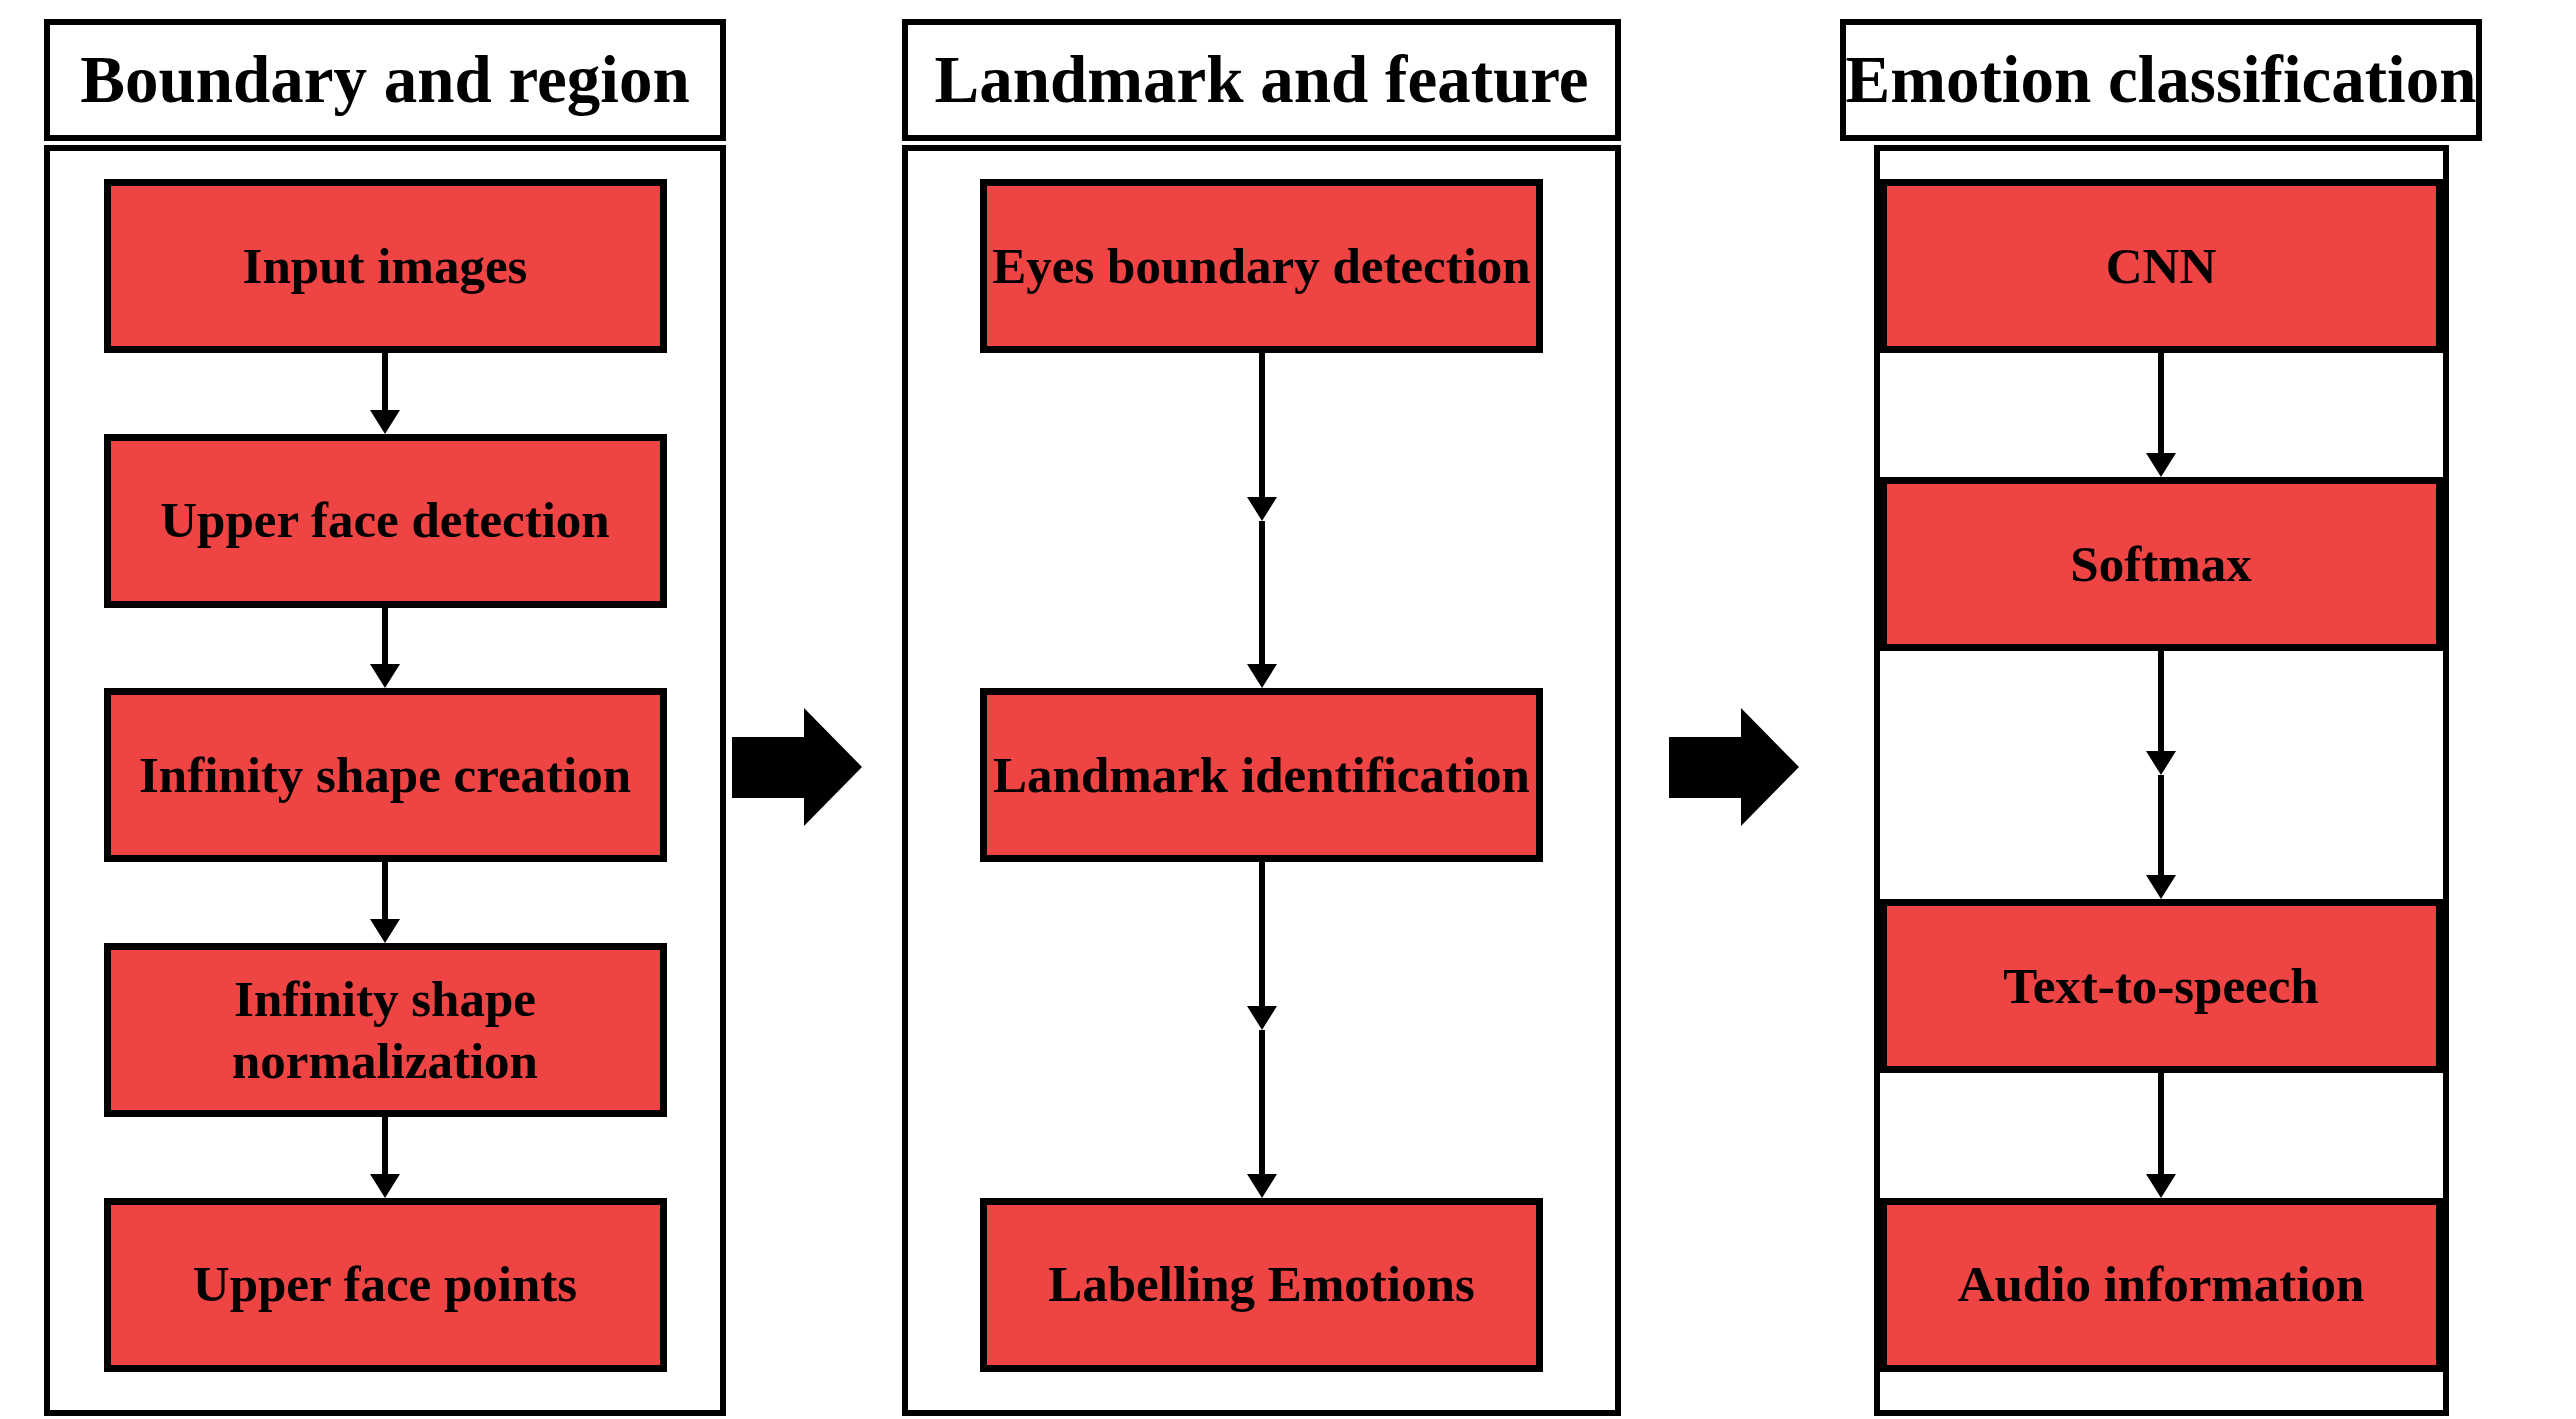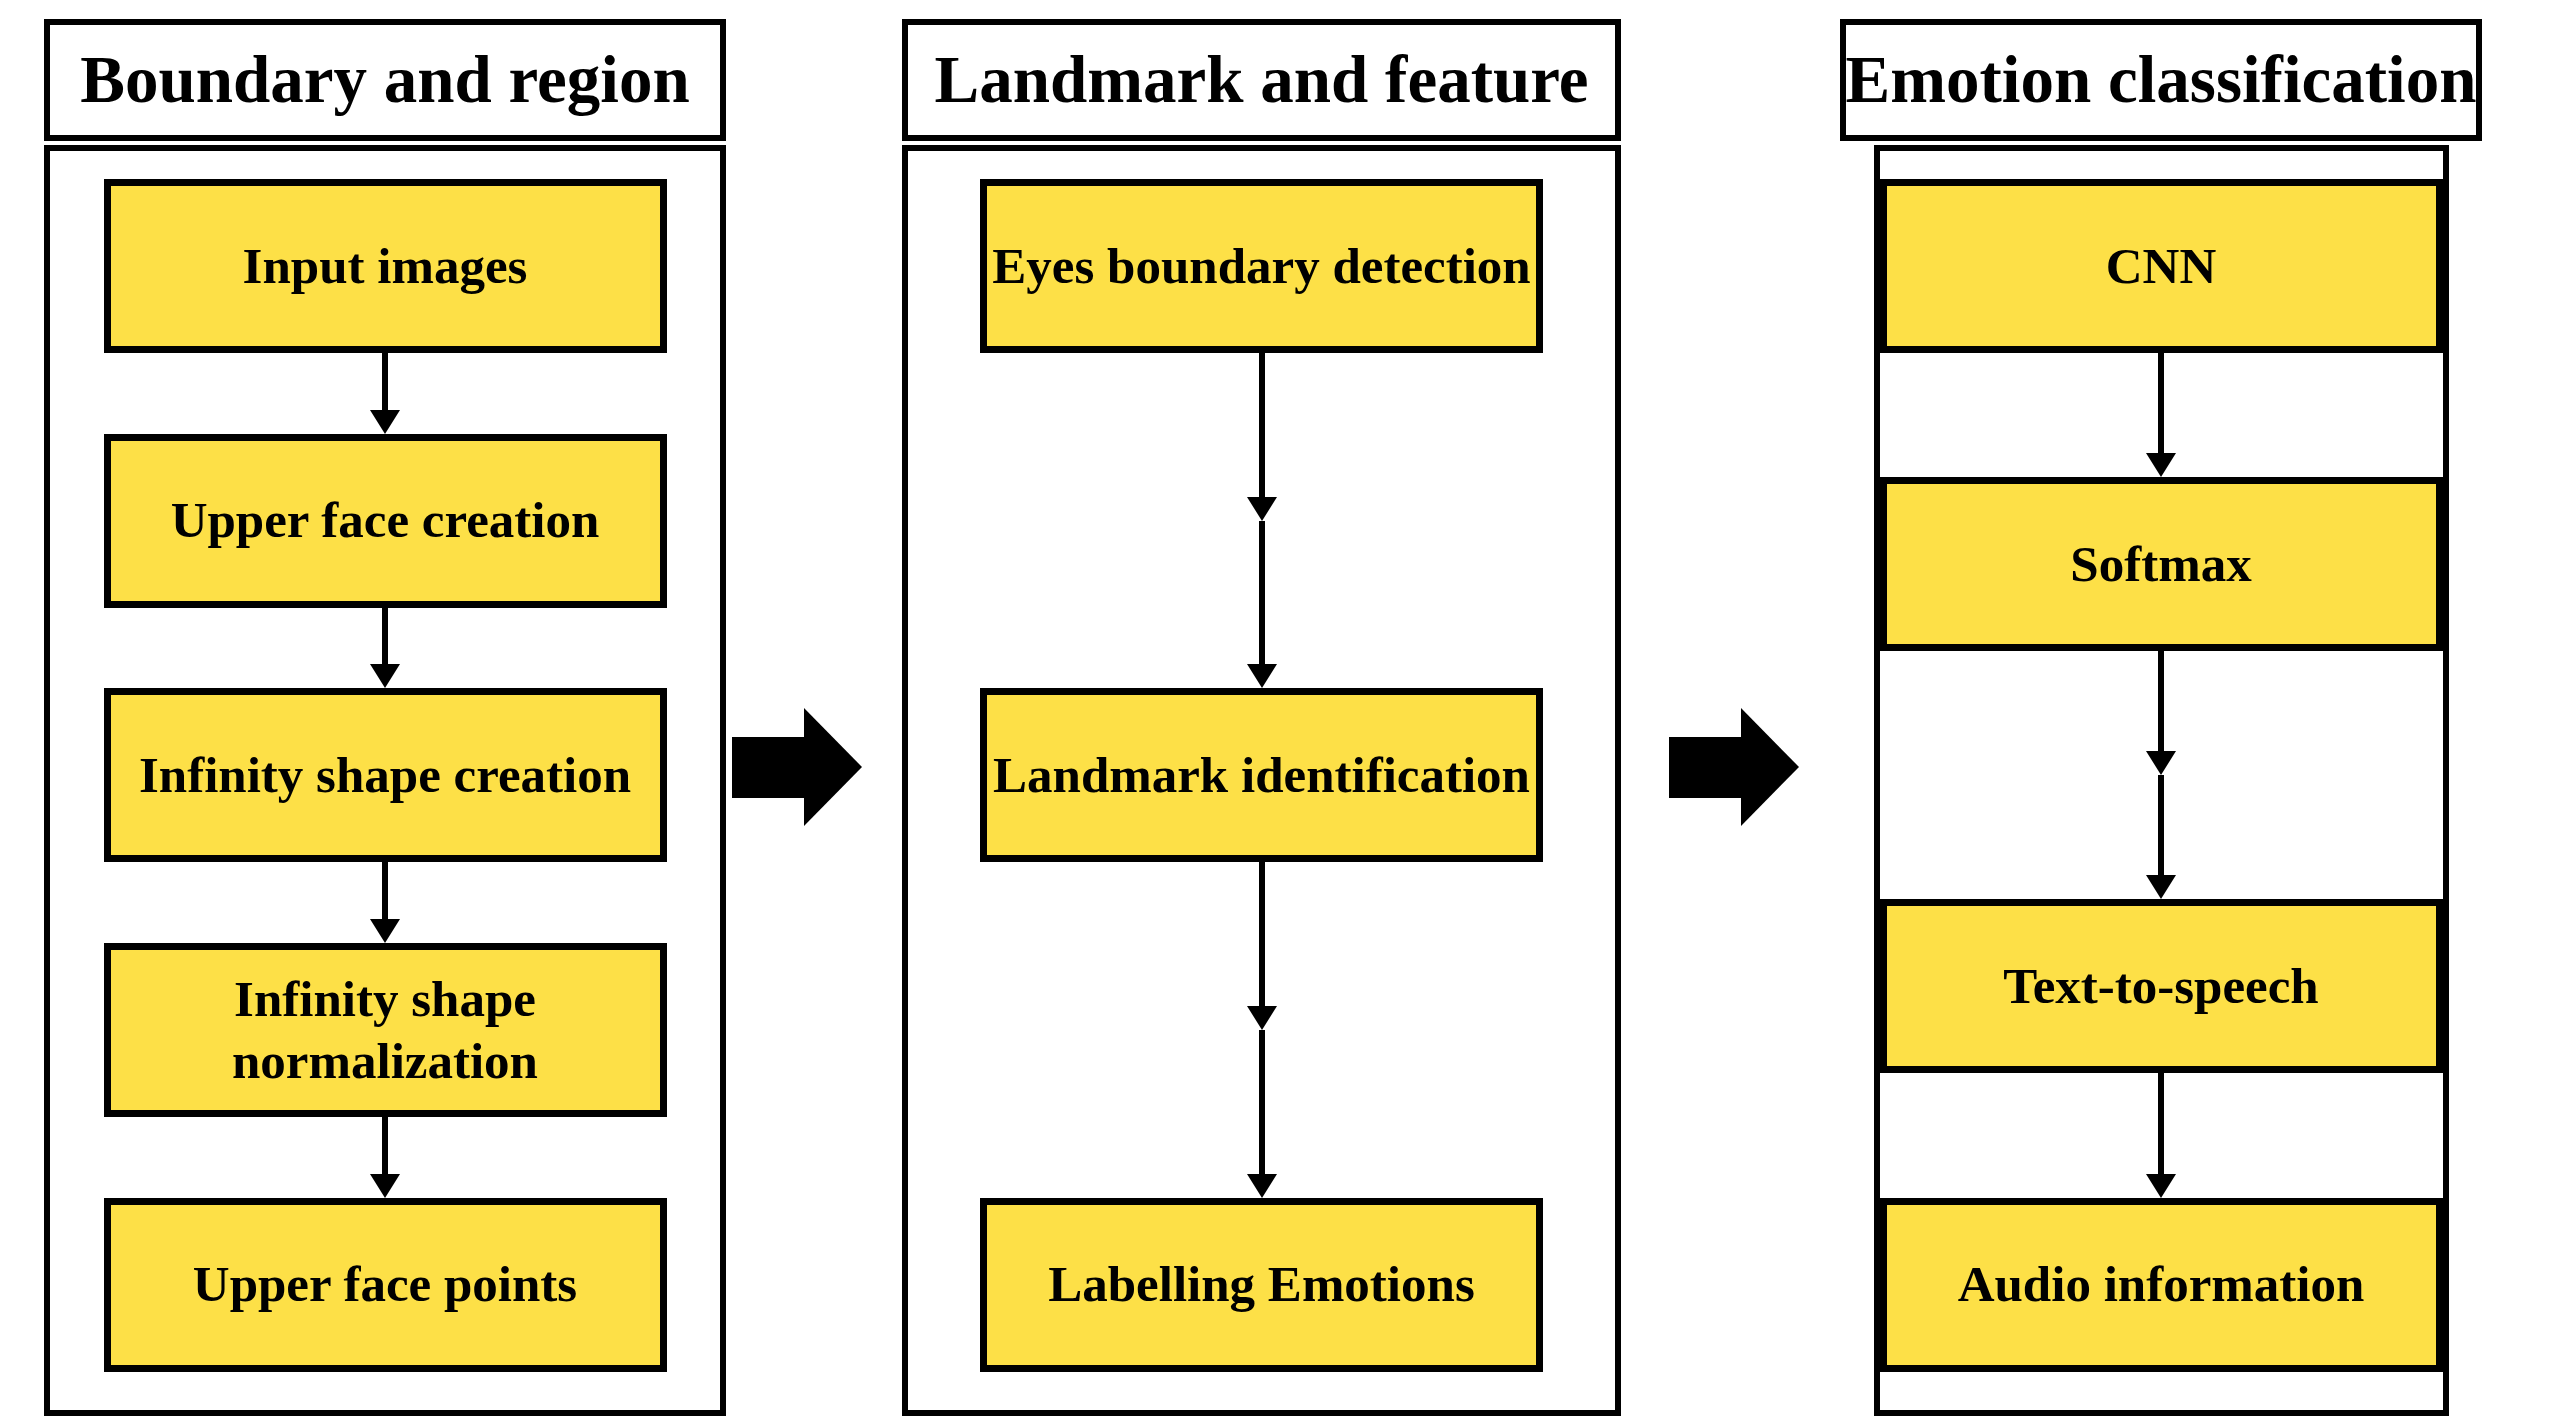--- a/index.html
+++ b/index.html
@@ -64,21 +64,21 @@
     width: 563px;
     height: 174px;
     flex: 0 0 174px;
     display: flex;
     align-items: center;
     justify-content: center;
     text-align: center;
     font-size: 51px;
     line-height: 1.22;
     padding: 0 4.4px;
-    background: #fde047;
+    background: #ef4444;
   }
   .connector {
     flex: 1 1 auto;
     min-height: 30px;
     display: flex;
     flex-direction: column;
     align-items: center;
     width: 100%;
   }
   .connector .stem {
@@ -122,21 +122,21 @@
 <div class="canvas">
 
   <section class="panel panel-1">
     <div class="panel-title">Boundary and region</div>
     <div class="panel-body">
       <div class="node">Input images</div>
       <div class="connector">
           <div class="stem"></div>
           <div class="tip"></div>
         </div>
-      <div class="node">Upper face creation</div>
+      <div class="node">Upper face detection</div>
       <div class="connector">
           <div class="stem"></div>
           <div class="tip"></div>
         </div>
       <div class="node">Infinity shape creation</div>
       <div class="connector">
           <div class="stem"></div>
           <div class="tip"></div>
         </div>
       <div class="node">Infinity shape normalization</div>

